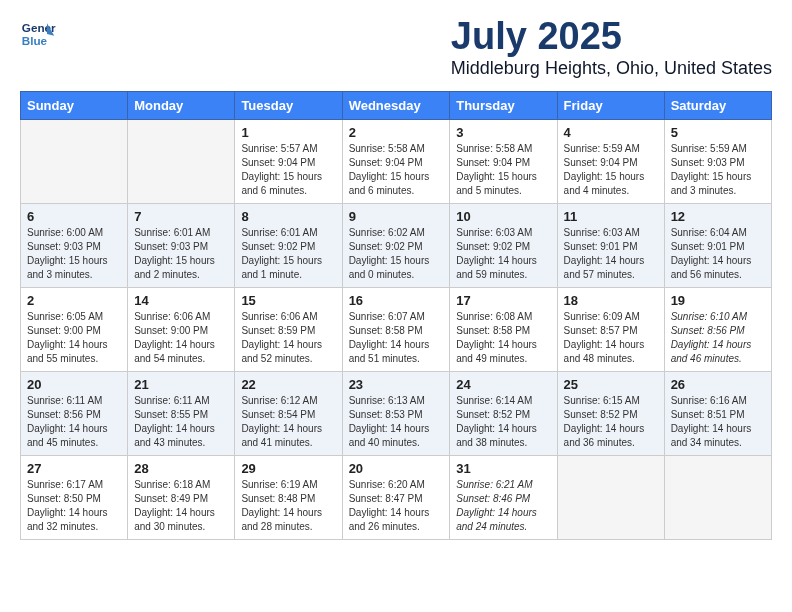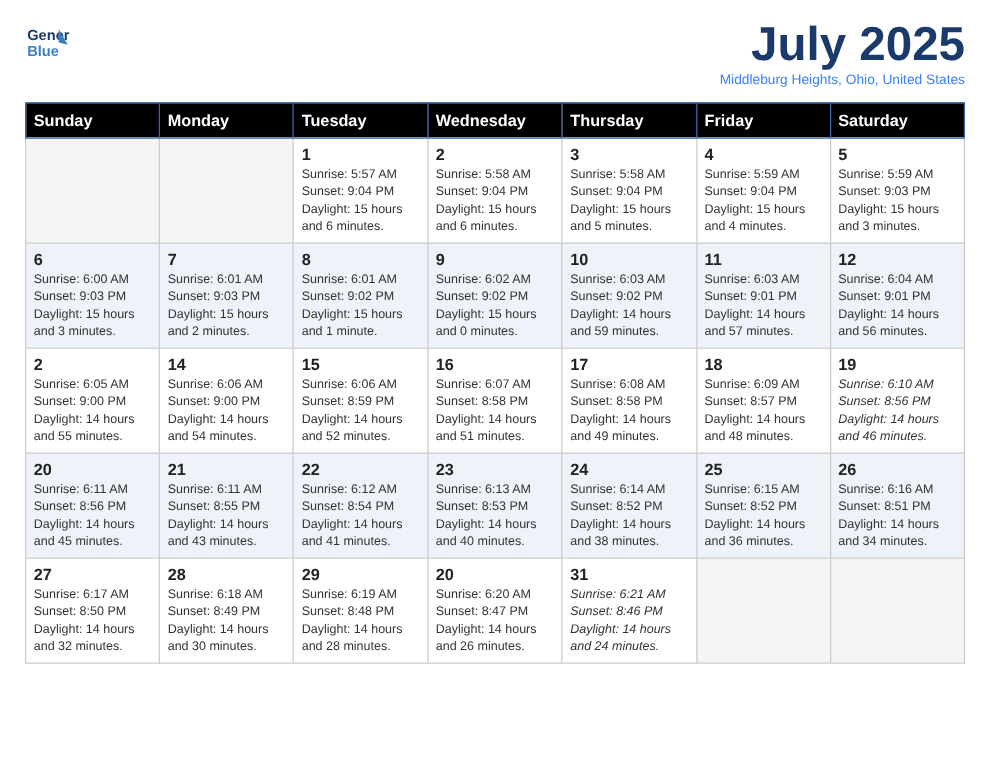--- a/index.html
+++ b/index.html
@@ -19,39 +19,39 @@
     .logo {
       display: flex;
       align-items: center;
       gap: 4px;
     }
     .logo-icon {
       width: 36px;
       height: 36px;
     }
     .title-area {
-      text-align: right;
+      text-align: left;
     }
     .month-title {
       font-size: 38px;
       font-weight: bold;
       color: #1a3a6b;
       line-height: 1.1;
     }
     .location-title {
-      font-size: 11px;
-      color: #3b82f6;
+      font-size: 18px;
+      color: #0f172a;
     }
     .calendar {
       width: 100%;
       border-collapse: collapse;
       border: 1px solid #ccc;
     }
     .calendar th {
-      background-color: #000000;
+      background-color: #3b82f6;
       color: #fff;
       font-size: 13px;
       font-weight: bold;
       padding: 6px 6px;
       text-align: left;
       border: 1px solid #3a63ad;
     }
     .calendar td {
       vertical-align: top;
       padding: 5px 6px;

